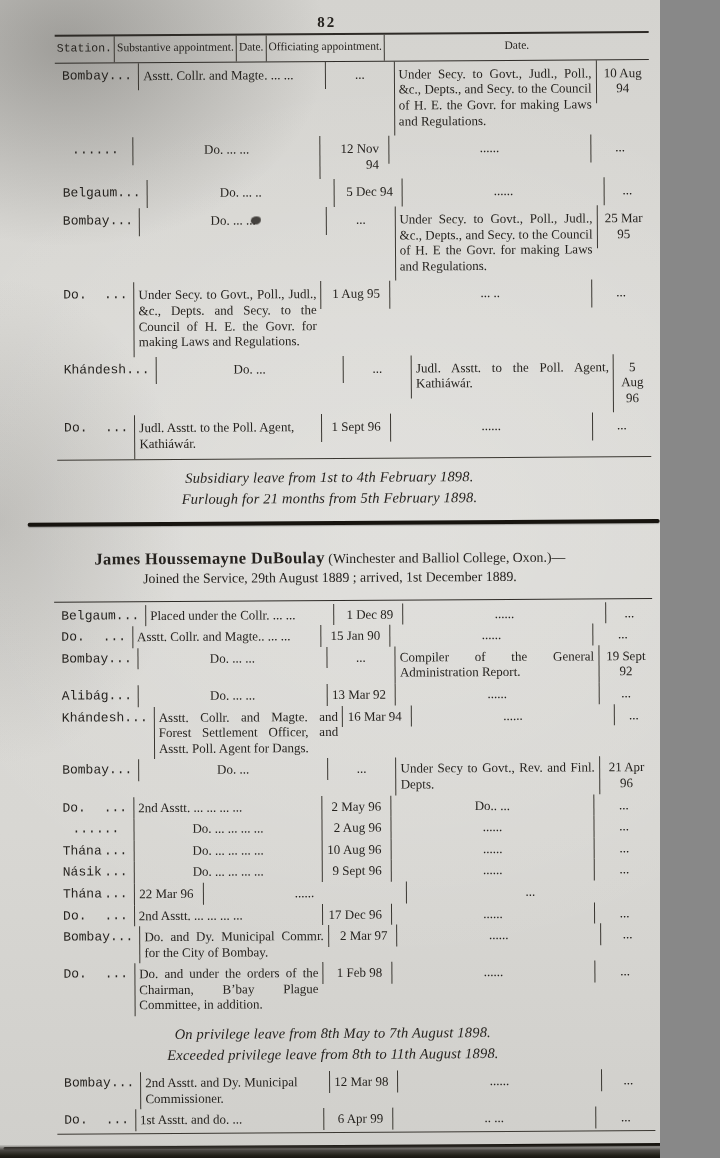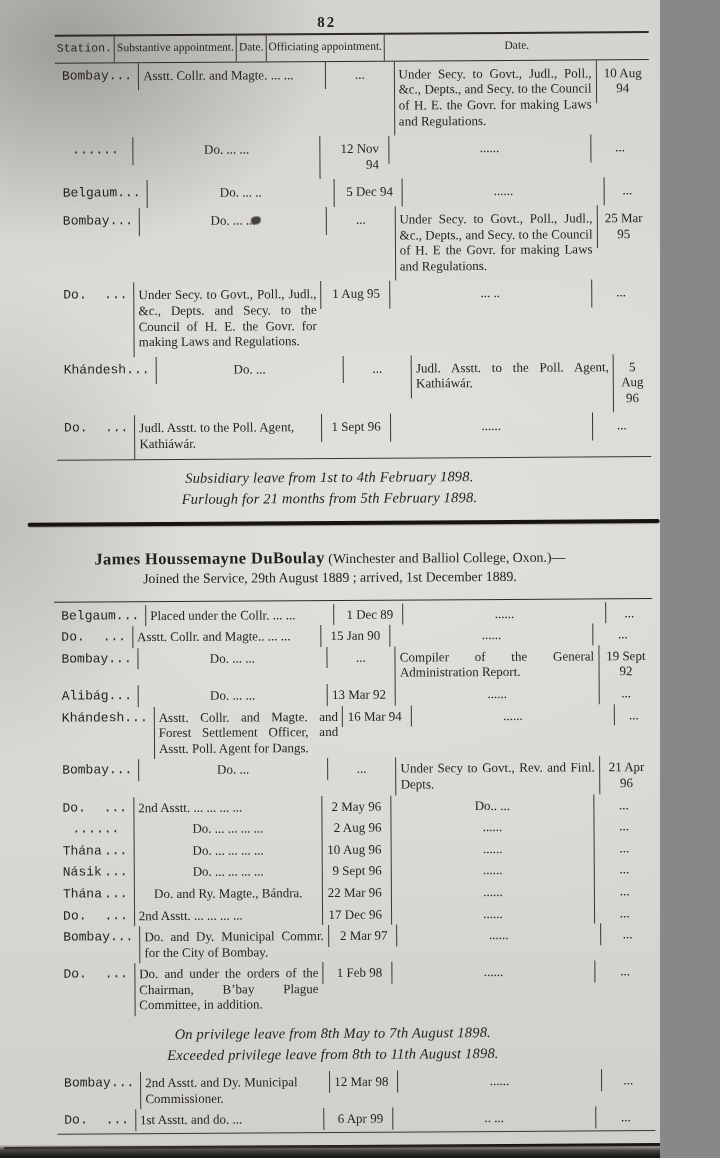--- a/index.html
+++ b/index.html
@@ -248,21 +248,20 @@
             <div class="cell c1 ctr">Do. ... ... ... ...</div>
             <div class="cell c2 rgt">9 Sept 96</div>
             <div class="cell c3 ctr">......</div>
             <div class="cell c4 ctr">...</div>
           </div>
           <div class="trow">
             <div class="cell c0 split">
               <span>Thána</span>
               <span>...</span>
             </div>
-            <div class="cell c1 ctr">Do. and Ry. Magte., Bándra.</div>
             <div class="cell c2 rgt">22 Mar 96</div>
             <div class="cell c3 ctr">......</div>
             <div class="cell c4 ctr">...</div>
           </div>
           <div class="trow">
             <div class="cell c0 split">
               <span>Do.</span>
               <span>...</span>
             </div>
             <div class="cell c1">2nd Asstt. ... ... ... ...</div>

